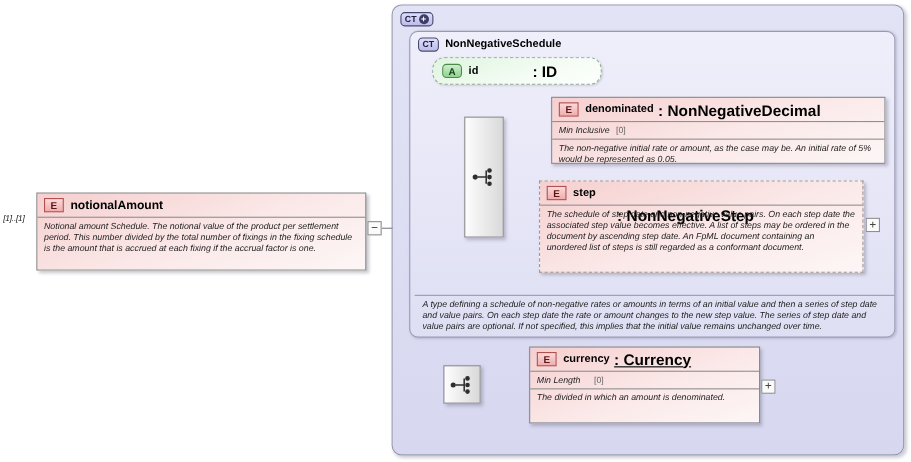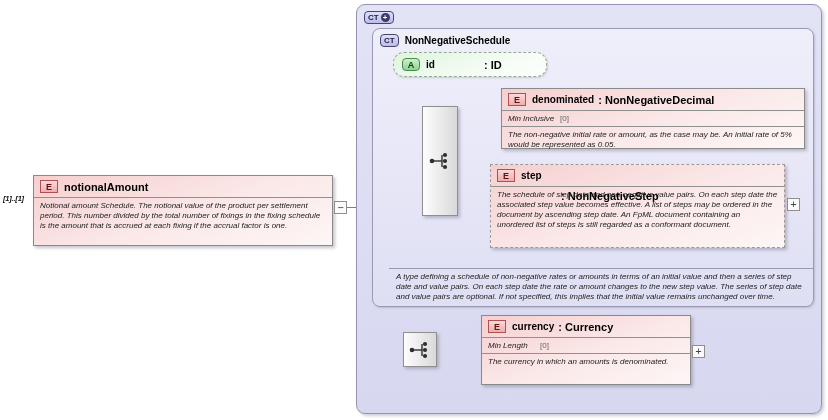--- a/index.html
+++ b/index.html
@@ -2,40 +2,40 @@
 <html><head>
 <meta charset="utf-8">
 <style>
   html,body{margin:0;padding:0;background:#ffffff;}
   #canvas{
     position:relative;width:828px;height:420px;overflow:hidden;
     font-family:"Liberation Sans", sans-serif;color:#111;background:#ffffff;
   }
   .cline{position:absolute;background:#7d7d90;}
   .card-label{
-    position:absolute;font-size:7.5px;font-weight:bold;font-style:italic;
+    position:absolute;font-size:7.5px;font-weight:normal;font-style:italic;
     color:#111;white-space:nowrap;letter-spacing:-0.2px;
   }
   
   .ct-outer{
     position:absolute;left:356px;top:4px;width:466px;height:410px;
     background:linear-gradient(180deg,#e3e3f6 0%,#d7d7f0 100%);
     border:1px solid #9494ae;border-radius:9px;
     box-shadow:2px 2px 3px rgba(90,90,120,0.30);box-sizing:border-box;
   }
   .ct-inner{
     position:absolute;left:372px;top:28px;width:442px;height:279px;
     background:linear-gradient(180deg,#efeffb 0%,#dfdff4 100%);
     border:1px solid #9a9ab4;border-radius:8px;
     box-shadow:1px 1px 2px rgba(90,90,120,0.25);box-sizing:border-box;
   }
   .ct-header{display:flex;align-items:center;gap:6px;padding:6px 0 0 7px;}
   .ct-title{font-size:10px;font-weight:bold;color:#000;white-space:nowrap;}
   .ct-footer{
-    position:absolute;left:16px;right:0;bottom:0;border-top:1px solid #9a9ab4;
+    position:absolute;left:4px;right:0;bottom:0;border-top:1px solid #9a9ab4;
     padding:3px 8px 4px 7px;font-size:8px;line-height:10px;font-style:italic;color:#222;
     box-sizing:border-box;
   }
   .badge-ct{
     display:inline-flex;align-items:center;gap:2px;height:13px;padding:0 3px;
     background:linear-gradient(180deg,#dedefb,#bcbcea);
     border:1px solid #45456e;border-radius:4px;
     font-size:8px;font-weight:bold;color:#202040;box-sizing:border-box;
   }
   .plus-circle{
@@ -48,21 +48,21 @@
     position:absolute;background:linear-gradient(160deg,#f6cfcf 0%,#fbe9e9 55%,#fdf6f6 100%);
     border:1px solid #8a8a8a;box-sizing:border-box;
     box-shadow:2px 2px 3px rgba(90,90,110,0.35);
   }
   .ebox.dashed{border-style:dashed;border-color:#9a9a9a;}
   .ebox-title{
     display:flex;align-items:center;gap:6px;height:22px;padding:0 6px;
     border-bottom:1px solid #909090;box-sizing:border-box;
   }
   .ebox-name{font-size:10px;font-weight:bold;color:#000;white-space:nowrap;}
-  .ebox-type{font-size:11px;font-weight:bold;color:#000;white-space:nowrap;}
+  .ebox-type{font-size:14px;font-weight:bold;color:#000;white-space:nowrap;}
   .namew40{min-width:40px;} .namew58{min-width:58px;}
   .badge-e{
     display:inline-flex;align-items:center;justify-content:center;
     width:18px;height:13px;background:linear-gradient(180deg,#fbdada,#efadad);
     border:1px solid #b05050;font-size:9px;font-weight:bold;color:#5c1616;
     box-sizing:border-box;flex:0 0 auto;
   }
   .badge-a{
     display:inline-flex;align-items:center;justify-content:center;
     width:18px;height:13px;background:linear-gradient(180deg,#cdeecd,#8fd48f);
@@ -199,25 +199,25 @@
       <circle cx="17" cy="3" r="2.1" fill="#2e2e2e"></circle>
       <circle cx="17" cy="9" r="2.1" fill="#2e2e2e"></circle>
       <circle cx="17" cy="15" r="2.1" fill="#2e2e2e"></circle>
     </svg>
   </div>
 
   <div class="ebox" style="left:481px;top:315px;width:210px;height:70px;">
     <div class="ebox-title">
       <span class="badge-e">E</span>
       <span class="ebox-name">currency</span>
-      <span class="ebox-type" style="margin-left:-2px;">: Currency</span>
+      <span class="ebox-type" style="margin-left:-2px;text-decoration:underline;">: Currency</span>
     </div>
     <div class="facets">
       <div class="facet-row">
         <span class="facet-label">Min Length</span>
         <span class="facet-value">[0]</span>
       </div>
     </div>
-    <div class="ebox-annot">The currency in which an amounts is denominated.</div>
+    <div class="ebox-annot">The divided in which an amount is denominated.</div>
   </div>
   <div class="toggle" style="left:692px;top:345px;">+</div>
 
 </div>
 
 </body></html>

